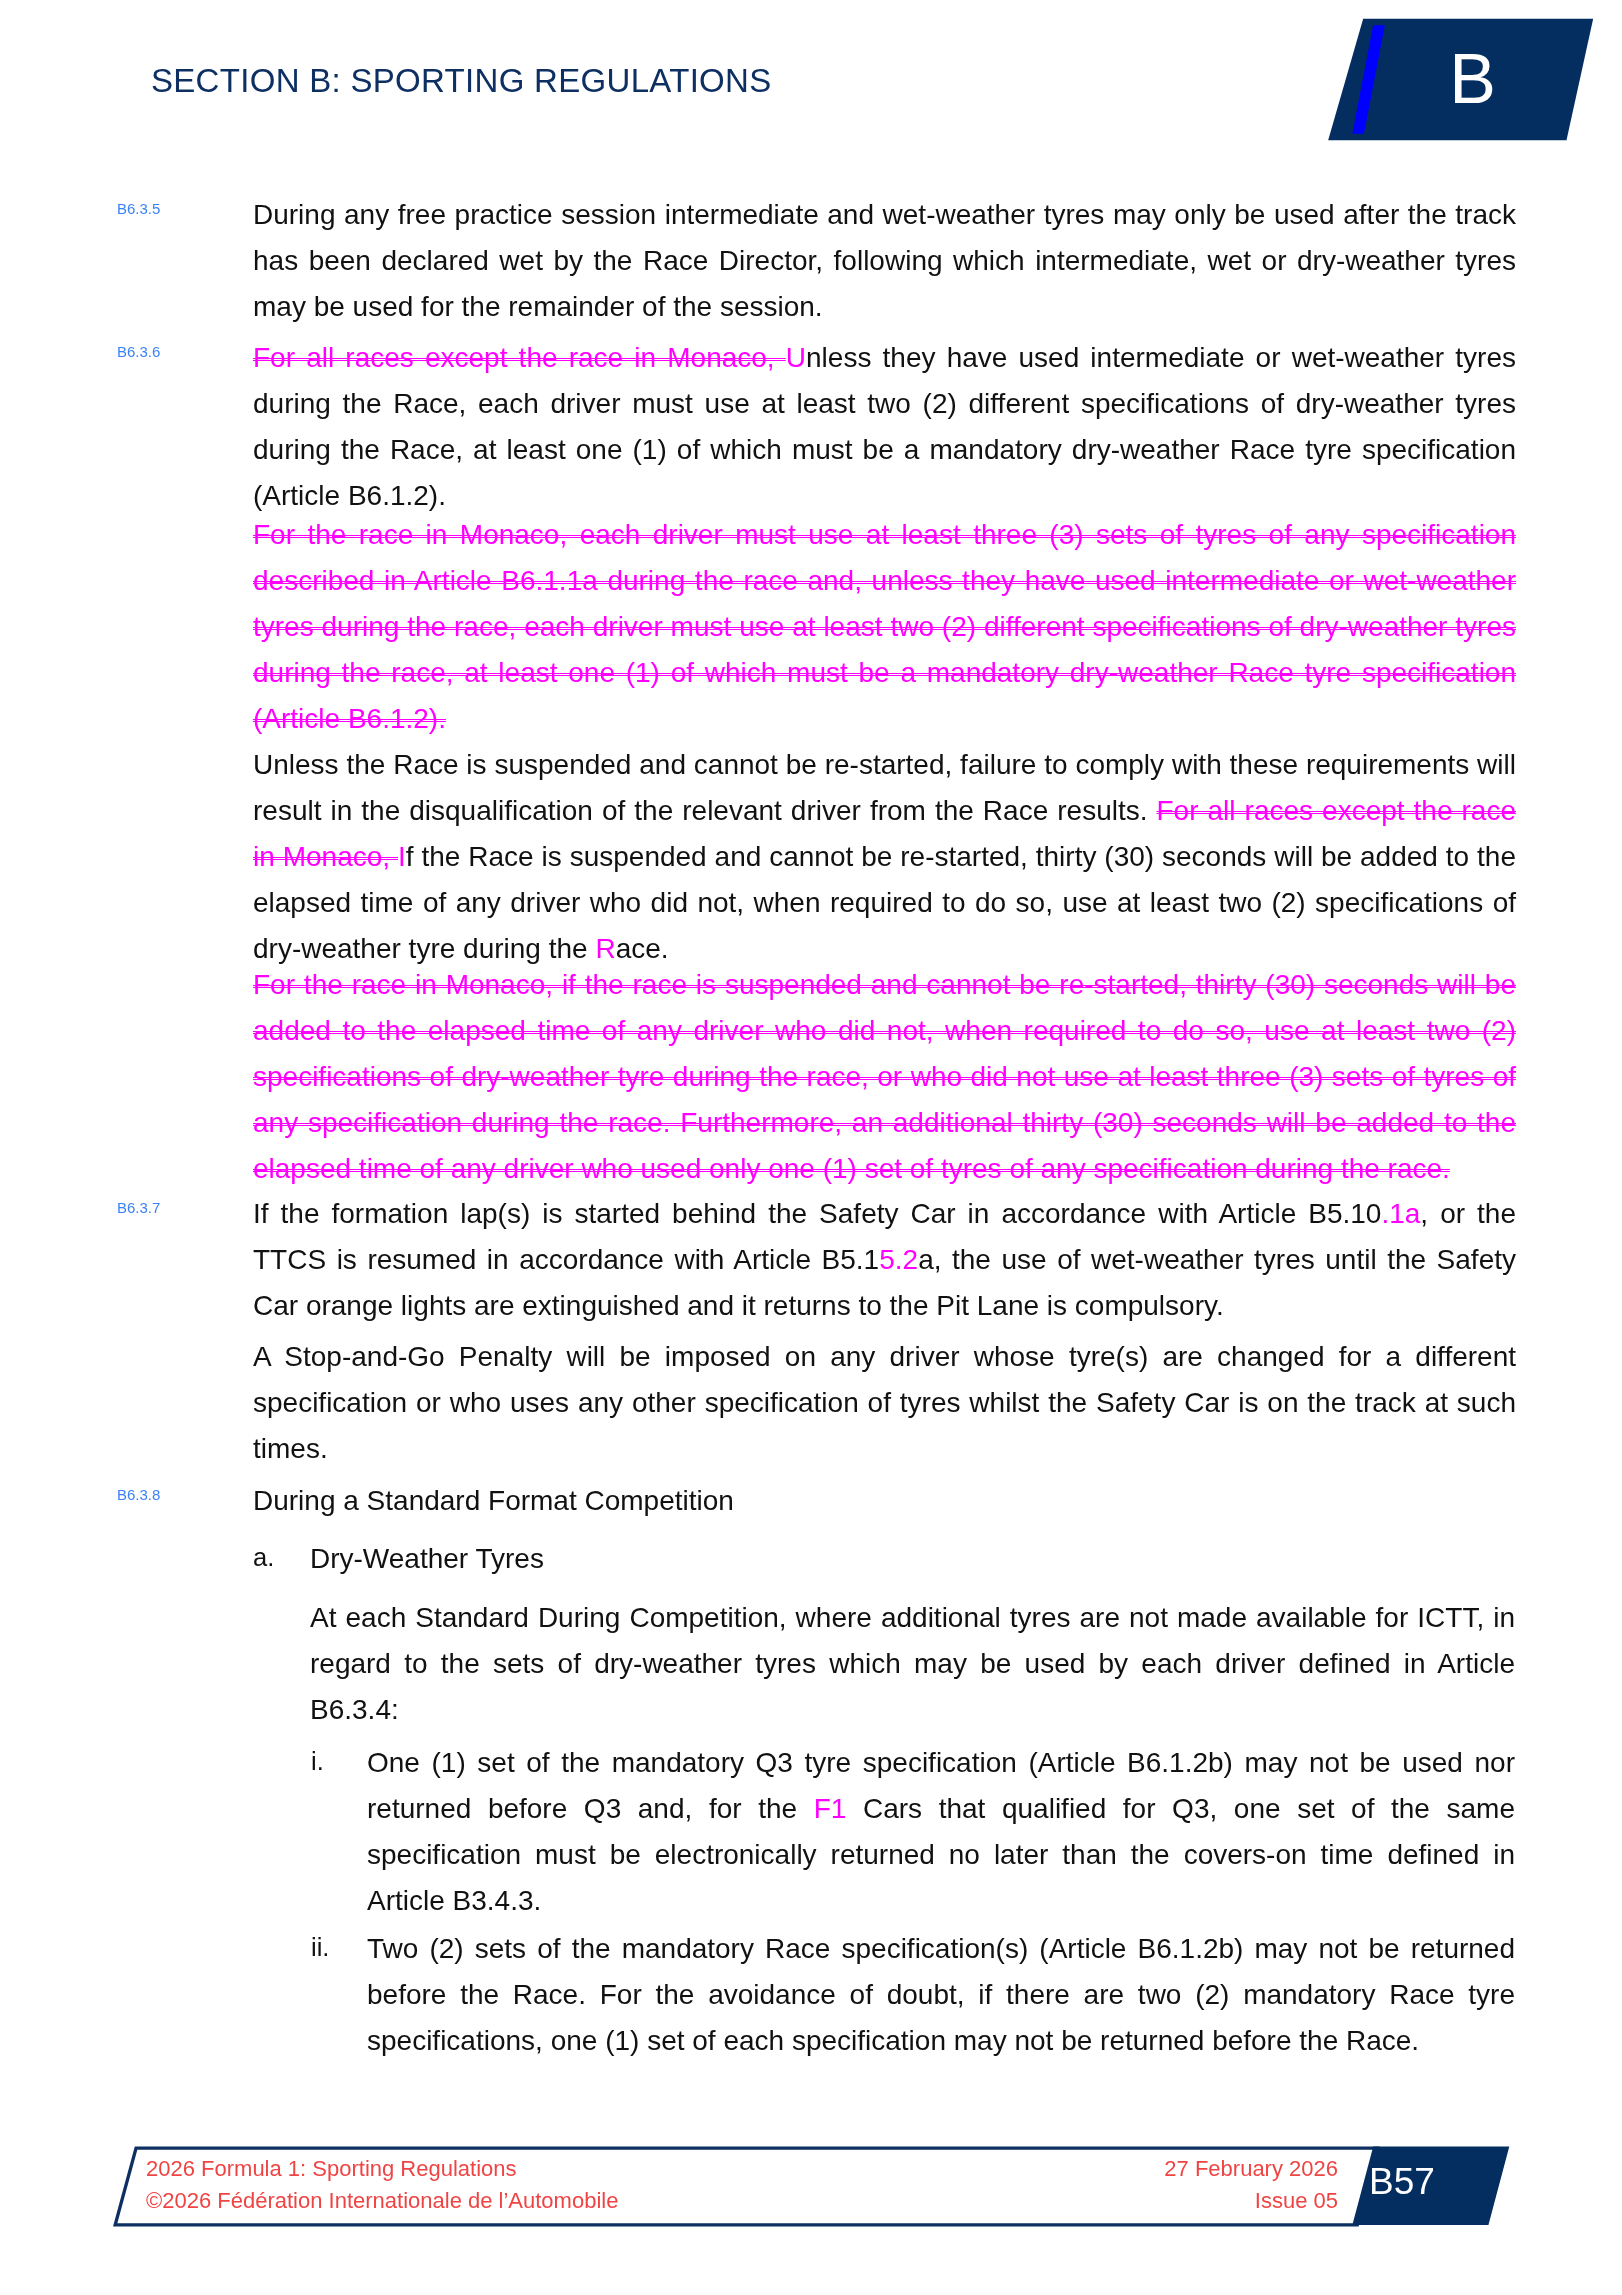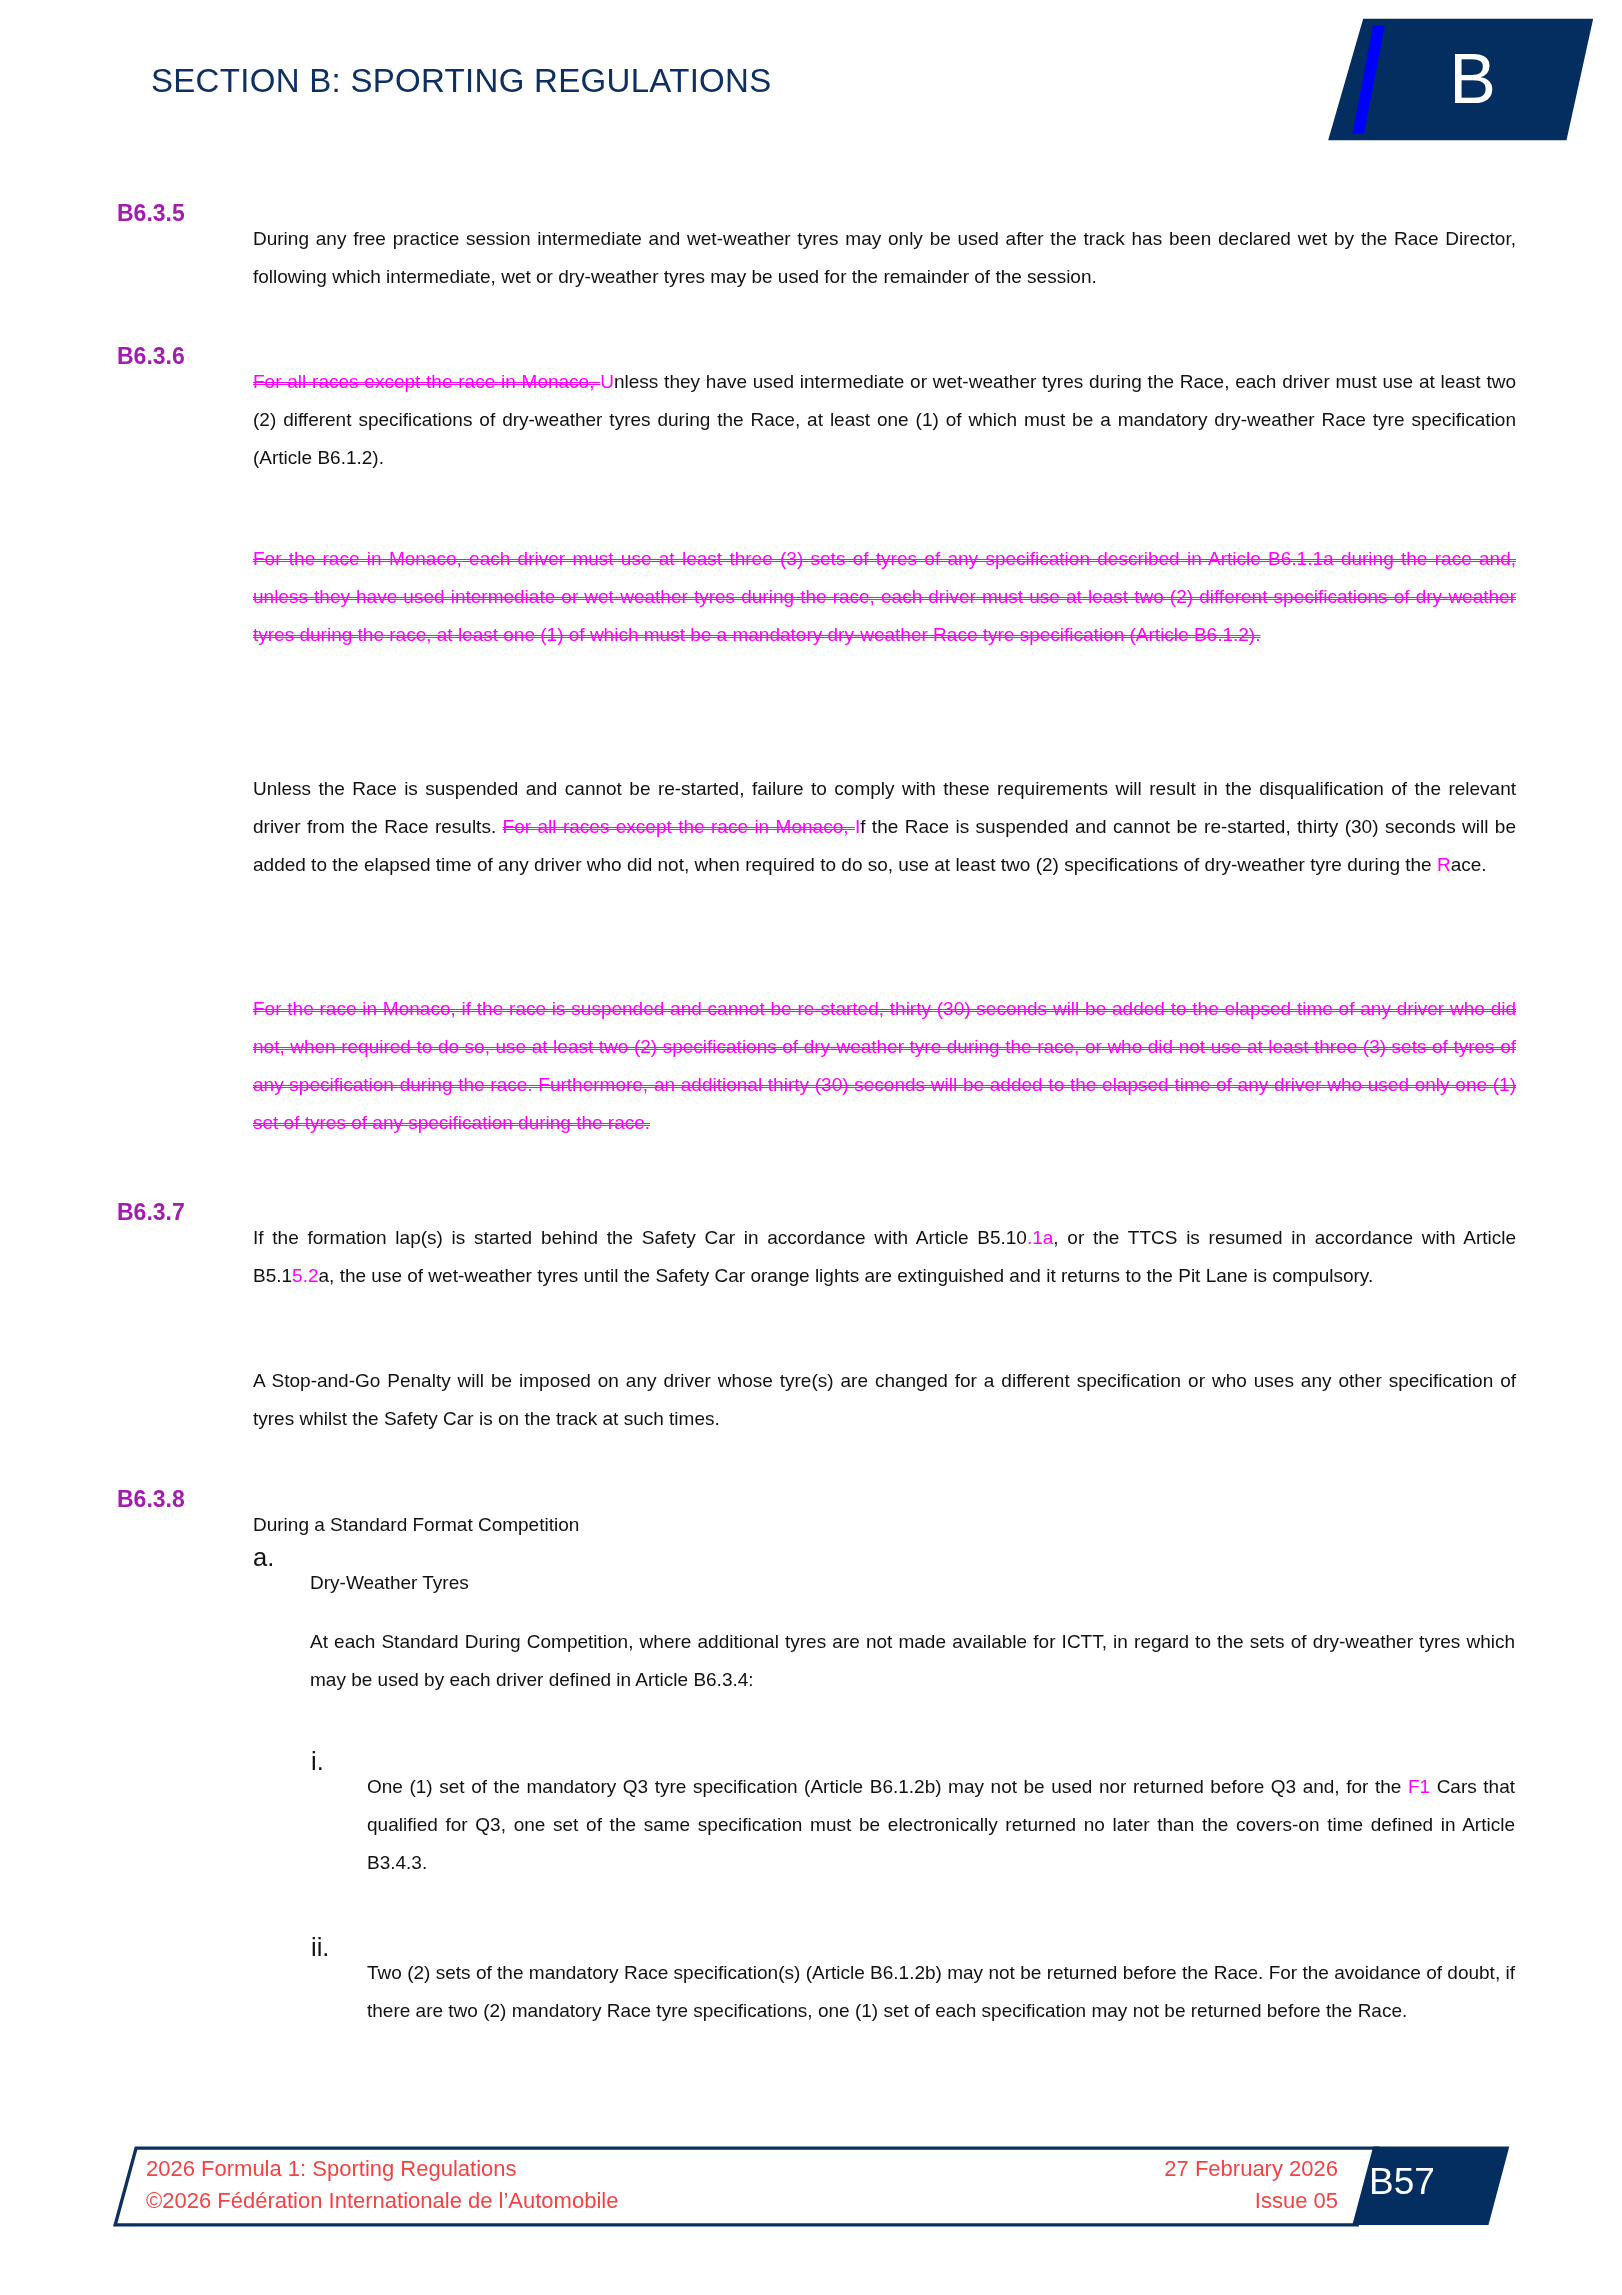--- a/index.html
+++ b/index.html
@@ -5,23 +5,23 @@
   html, body { margin: 0; padding: 0; background: #ffffff; }
   body { width: 1622px; height: 2295px; position: relative; overflow: hidden;
          font-family: "Liberation Sans", "DejaVu Sans", sans-serif; color: #111111; }
   .page-header { position: absolute; left: 117px; top: 62px; font-size: 33px; color: #0d2f62;
                  letter-spacing: 0.3px; white-space: nowrap; margin-left: 34px; }
   .section-badge { position: absolute; left: 1328px; top: 16.7px; width: 267px; height: 125px; }
   .section-badge svg { position: absolute; left: 0; top: 0; }
   .section-badge .letter { position: absolute; left: 0; top: 0; width: 267px; height: 125px;
      display: flex; align-items: center; justify-content: center; color: #fff; font-size: 70px; padding-left: 22px; box-sizing: border-box; }
 
-  .art-num { position: absolute; left: 117px; font-size: 23px; font-weight: bold; color: #a21caf; }
-  .para { position: absolute; left: 253px; width: 1263px; font-size: 19px; line-height: 38px;
-          text-align: justify; text-align-last: left; margin-top: 28px; }
+  .art-num { position: absolute; left: 117px; font-size: 15px; font-weight: normal; color: #3b82f6; }
+  .para { position: absolute; left: 253px; width: 1263px; font-size: 28px; line-height: 46px;
+          text-align: justify; text-align-last: left; }
   .para.sub { left: 310px; width: 1205px; }
   .para.subsub { left: 367px; width: 1148px; }
   .marker { position: absolute; font-size: 25.5px; line-height: 42px; }
   .del { color: #ff00ff; text-decoration: line-through; text-decoration-style: double; text-decoration-color: #ff00ff; text-decoration-thickness: 0.8px; }
   .ins { color: #ff00ff; }
 
   .footer { position: absolute; left: 0; top: 2143px; width: 1622px; height: 87px; }
   .footer svg { position: absolute; left: 0; top: 0; }
   .footer .ft { position: absolute; color: #ef4444; font-size: 22px; white-space: nowrap; }
   .footer .page-no { position: absolute; left: 1369px; top: 18.4px; width: 125px; color: #fff; font-size: 37px; }

